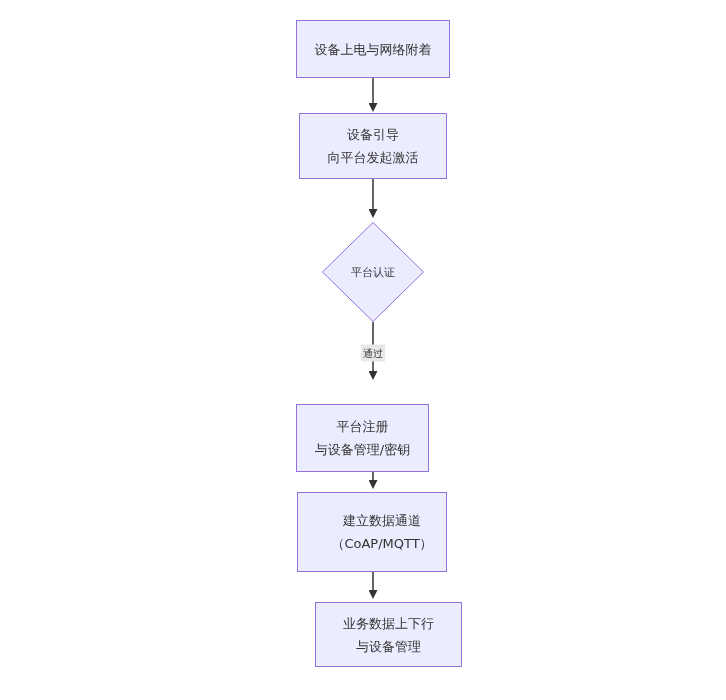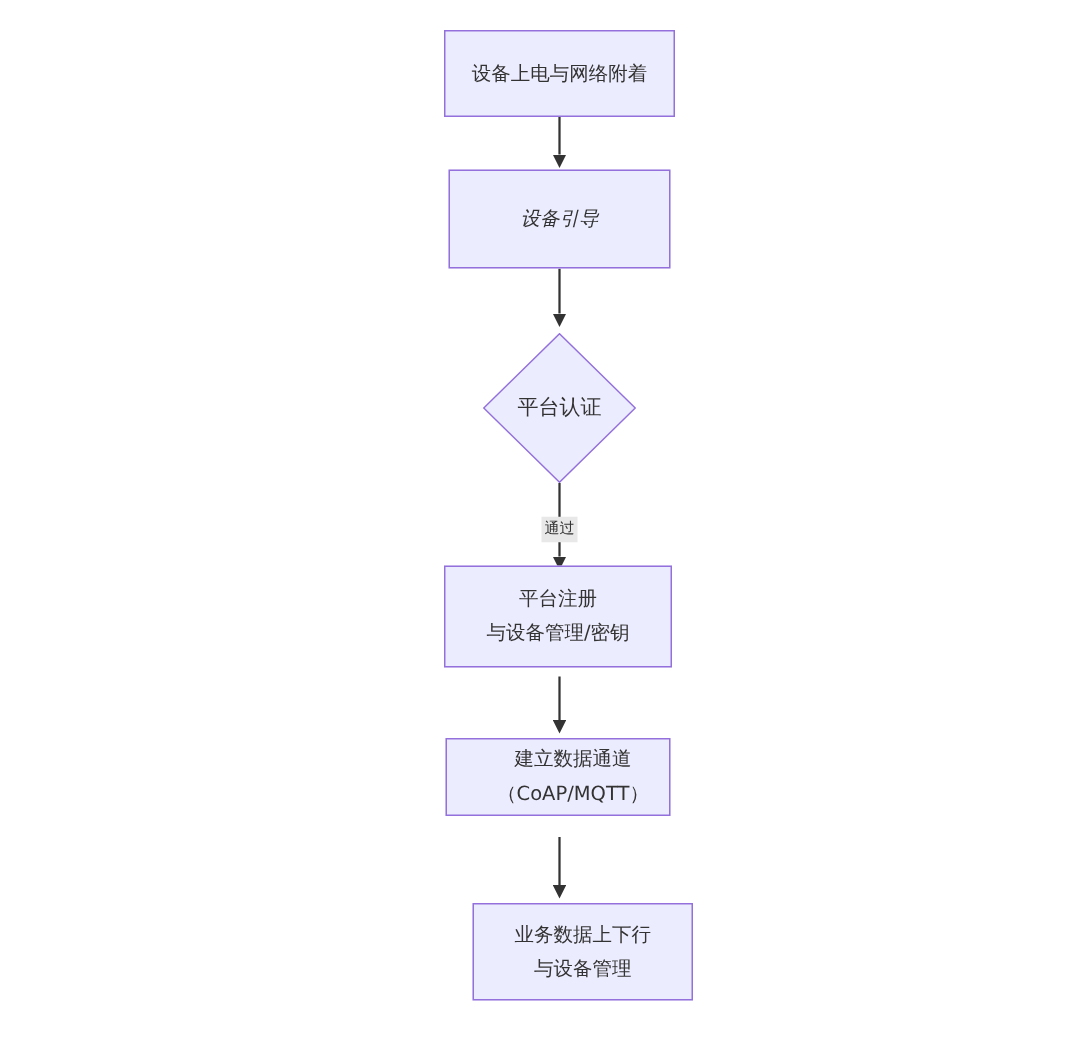--- a/index.html
+++ b/index.html
@@ -61,21 +61,21 @@
   .diamond-label {
     position: absolute;
     left: 0;
     top: 0;
     right: 0;
     bottom: 0;
     display: flex;
     align-items: center;
     justify-content: center;
     color: var(--text, #333333);
-    font-size: 14px;
+    font-size: 11px;
   }
   .edge-label {
     position: absolute;
     z-index: 3;
     transform: translate(-50%, -50%);
     background: var(--edge-label-bg, #e8e8e8);
     color: var(--text, #333333);
     font-size: 10px;
     line-height: 17px;
     padding: 0 2px;
@@ -97,39 +97,40 @@
     <line class="edge-line" x1="373" y1="179" x2="373" y2="209" marker-end="url(#arrow)"></line>
     <line class="edge-line" x1="373" y1="322" x2="373" y2="371" marker-end="url(#arrow)"></line>
     <line class="edge-line" x1="373" y1="451" x2="373" y2="480" marker-end="url(#arrow)"></line>
     <line class="edge-line" x1="373" y1="558" x2="373" y2="590" marker-end="url(#arrow)"></line>
   </svg>
 
   <div class="node-rect" style="left:296px; top:20px; width:154px; height:58px;">
     <div>设备上电与网络附着</div>
   </div>
 
-  <div class="node-rect" style="left:299px; top:113px; width:148px; height:66px;font-style:italic;">
+  <div class="node-rect" style="left:299px; top:113px; width:148px; height:66px;">
     <div>设备引导</div>
+    <div>向平台发起激活</div>
   </div>
 
   <div class="diamond-wrap" style="left:322px; top:222px; width:102px; height:100px;">
     <svg width="102" height="100" viewBox="0 0 102 100">
       <polygon class="diamond-shape" points="51,0.5 101.5,50 51,99.5 0.5,50"></polygon>
     </svg>
     <div class="diamond-label">平台认证</div>
   </div>
 
   <div class="edge-label" style="left:373px; top:353px;">通过</div>
 
-  <div class="node-rect" style="left:296px; top:377px; width:152px; height:68px;">
+  <div class="node-rect" style="left:296px; top:404px; width:133px; height:68px;">
     <div>平台注册</div>
     <div>与设备管理/密钥</div>
   </div>
 
-  <div class="node-rect" style="left:297px; top:492px; width:150px; height:52px;padding-left:20px;">
+  <div class="node-rect" style="left:297px; top:492px; width:150px; height:80px;padding-left:20px;">
     <div>建立数据通道</div>
     <div>（CoAP/MQTT）</div>
   </div>
 
   <div class="node-rect" style="left:299px; top:602px; width:147px; height:65px;margin-left:16px;">
     <div>业务数据上下行</div>
     <div>与设备管理</div>
   </div>
 
 </div>

